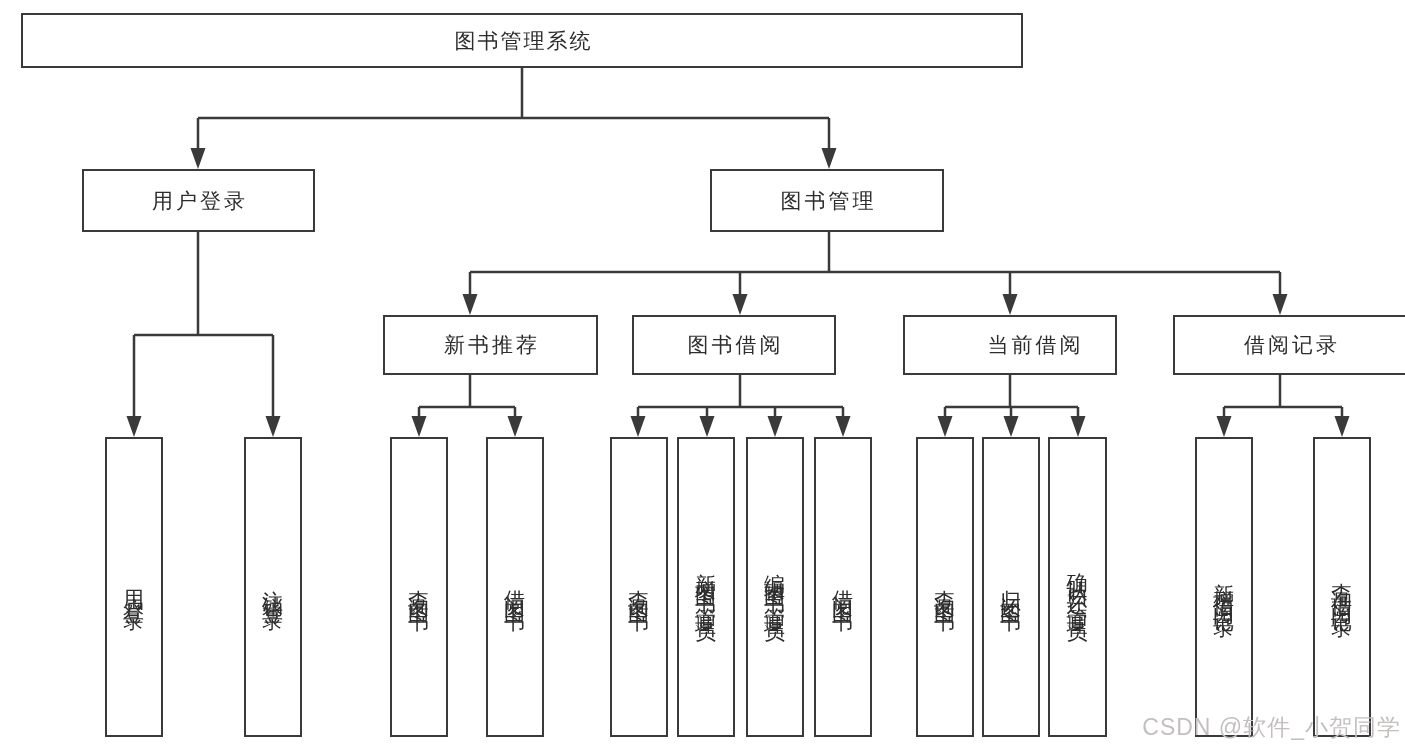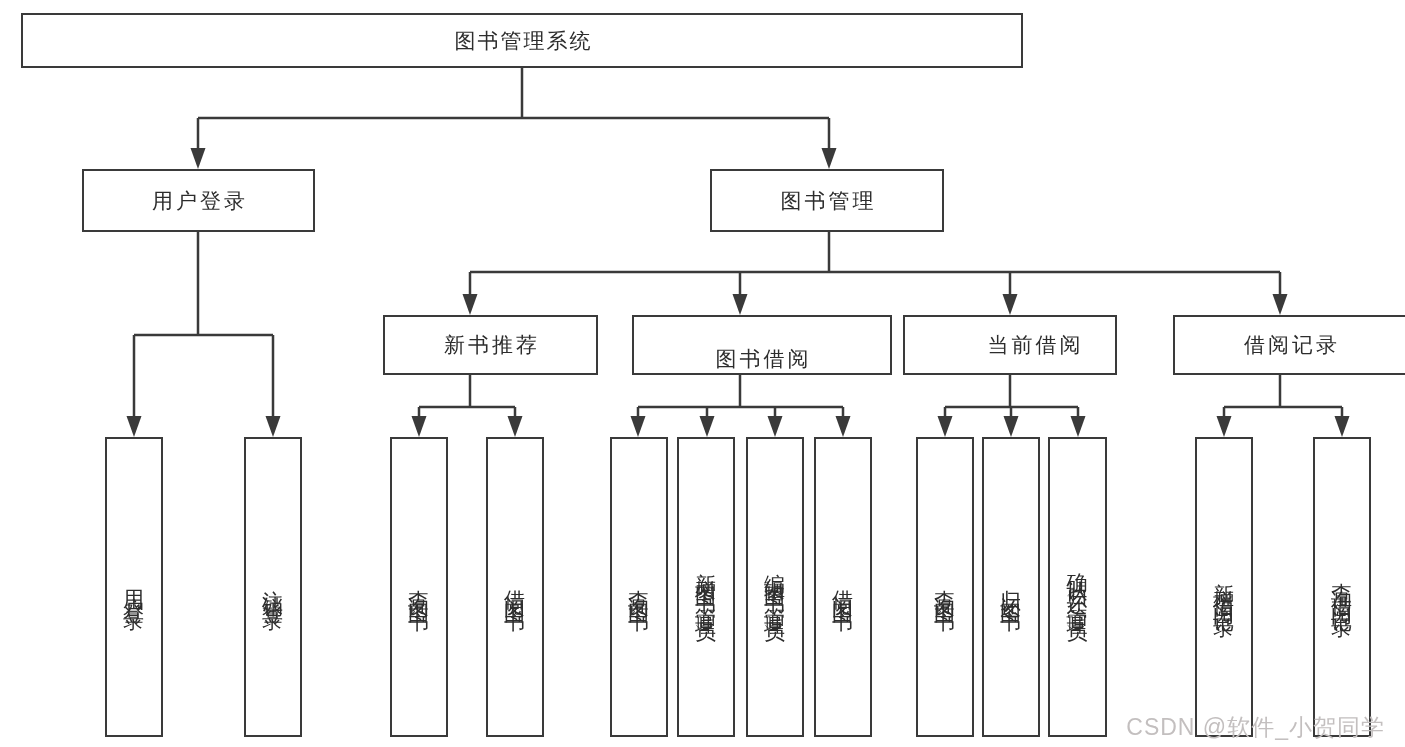--- a/index.html
+++ b/index.html
@@ -43,21 +43,21 @@
   }
   .node.v .lbl {
     writing-mode: vertical-rl;
     text-orientation: mixed;
     font-size: 21px;
     letter-spacing: 7px;
     line-height: 1;
   }
   .watermark {
     position: absolute;
-    right: 20px;
+    right: 4px;
     bottom: 4px;
     font-size: 23px;
     color: #c3bfbf;
     letter-spacing: 1px;
     white-space: nowrap;
     z-index: 5;
   }
 </style>
 </head>
 <body>
@@ -105,21 +105,21 @@
   <div class="node h" style="left:82px; top:169px; width:233px; height:63px;">
     <span class="lbl">用户登录</span>
   </div>
   <div class="node h" style="left:710px; top:169px; width:234px; height:63px;">
     <span class="lbl">图书管理</span>
   </div>
 
   <div class="node h" style="left:383px; top:315px; width:215px; height:60px;">
     <span class="lbl">新书推荐</span>
   </div>
-  <div class="node h" style="left:632px; top:315px; width:260px; height:60px;align-items:flex-end;">
+  <div class="node h" style="left:632px; top:315px; width:204px; height:60px;">
     <span class="lbl">图书借阅</span>
   </div>
   <div class="node h" style="left:903px; top:315px; width:214px; height:60px;padding-left:48px;">
     <span class="lbl">当前借阅</span>
   </div>
   <div class="node h" style="left:1173px; top:315px; width:235px; height:60px;">
     <span class="lbl">借阅记录</span>
   </div>
 
   <div class="node v" style="left:105px; top:437px; width:58px; height:300px;">

